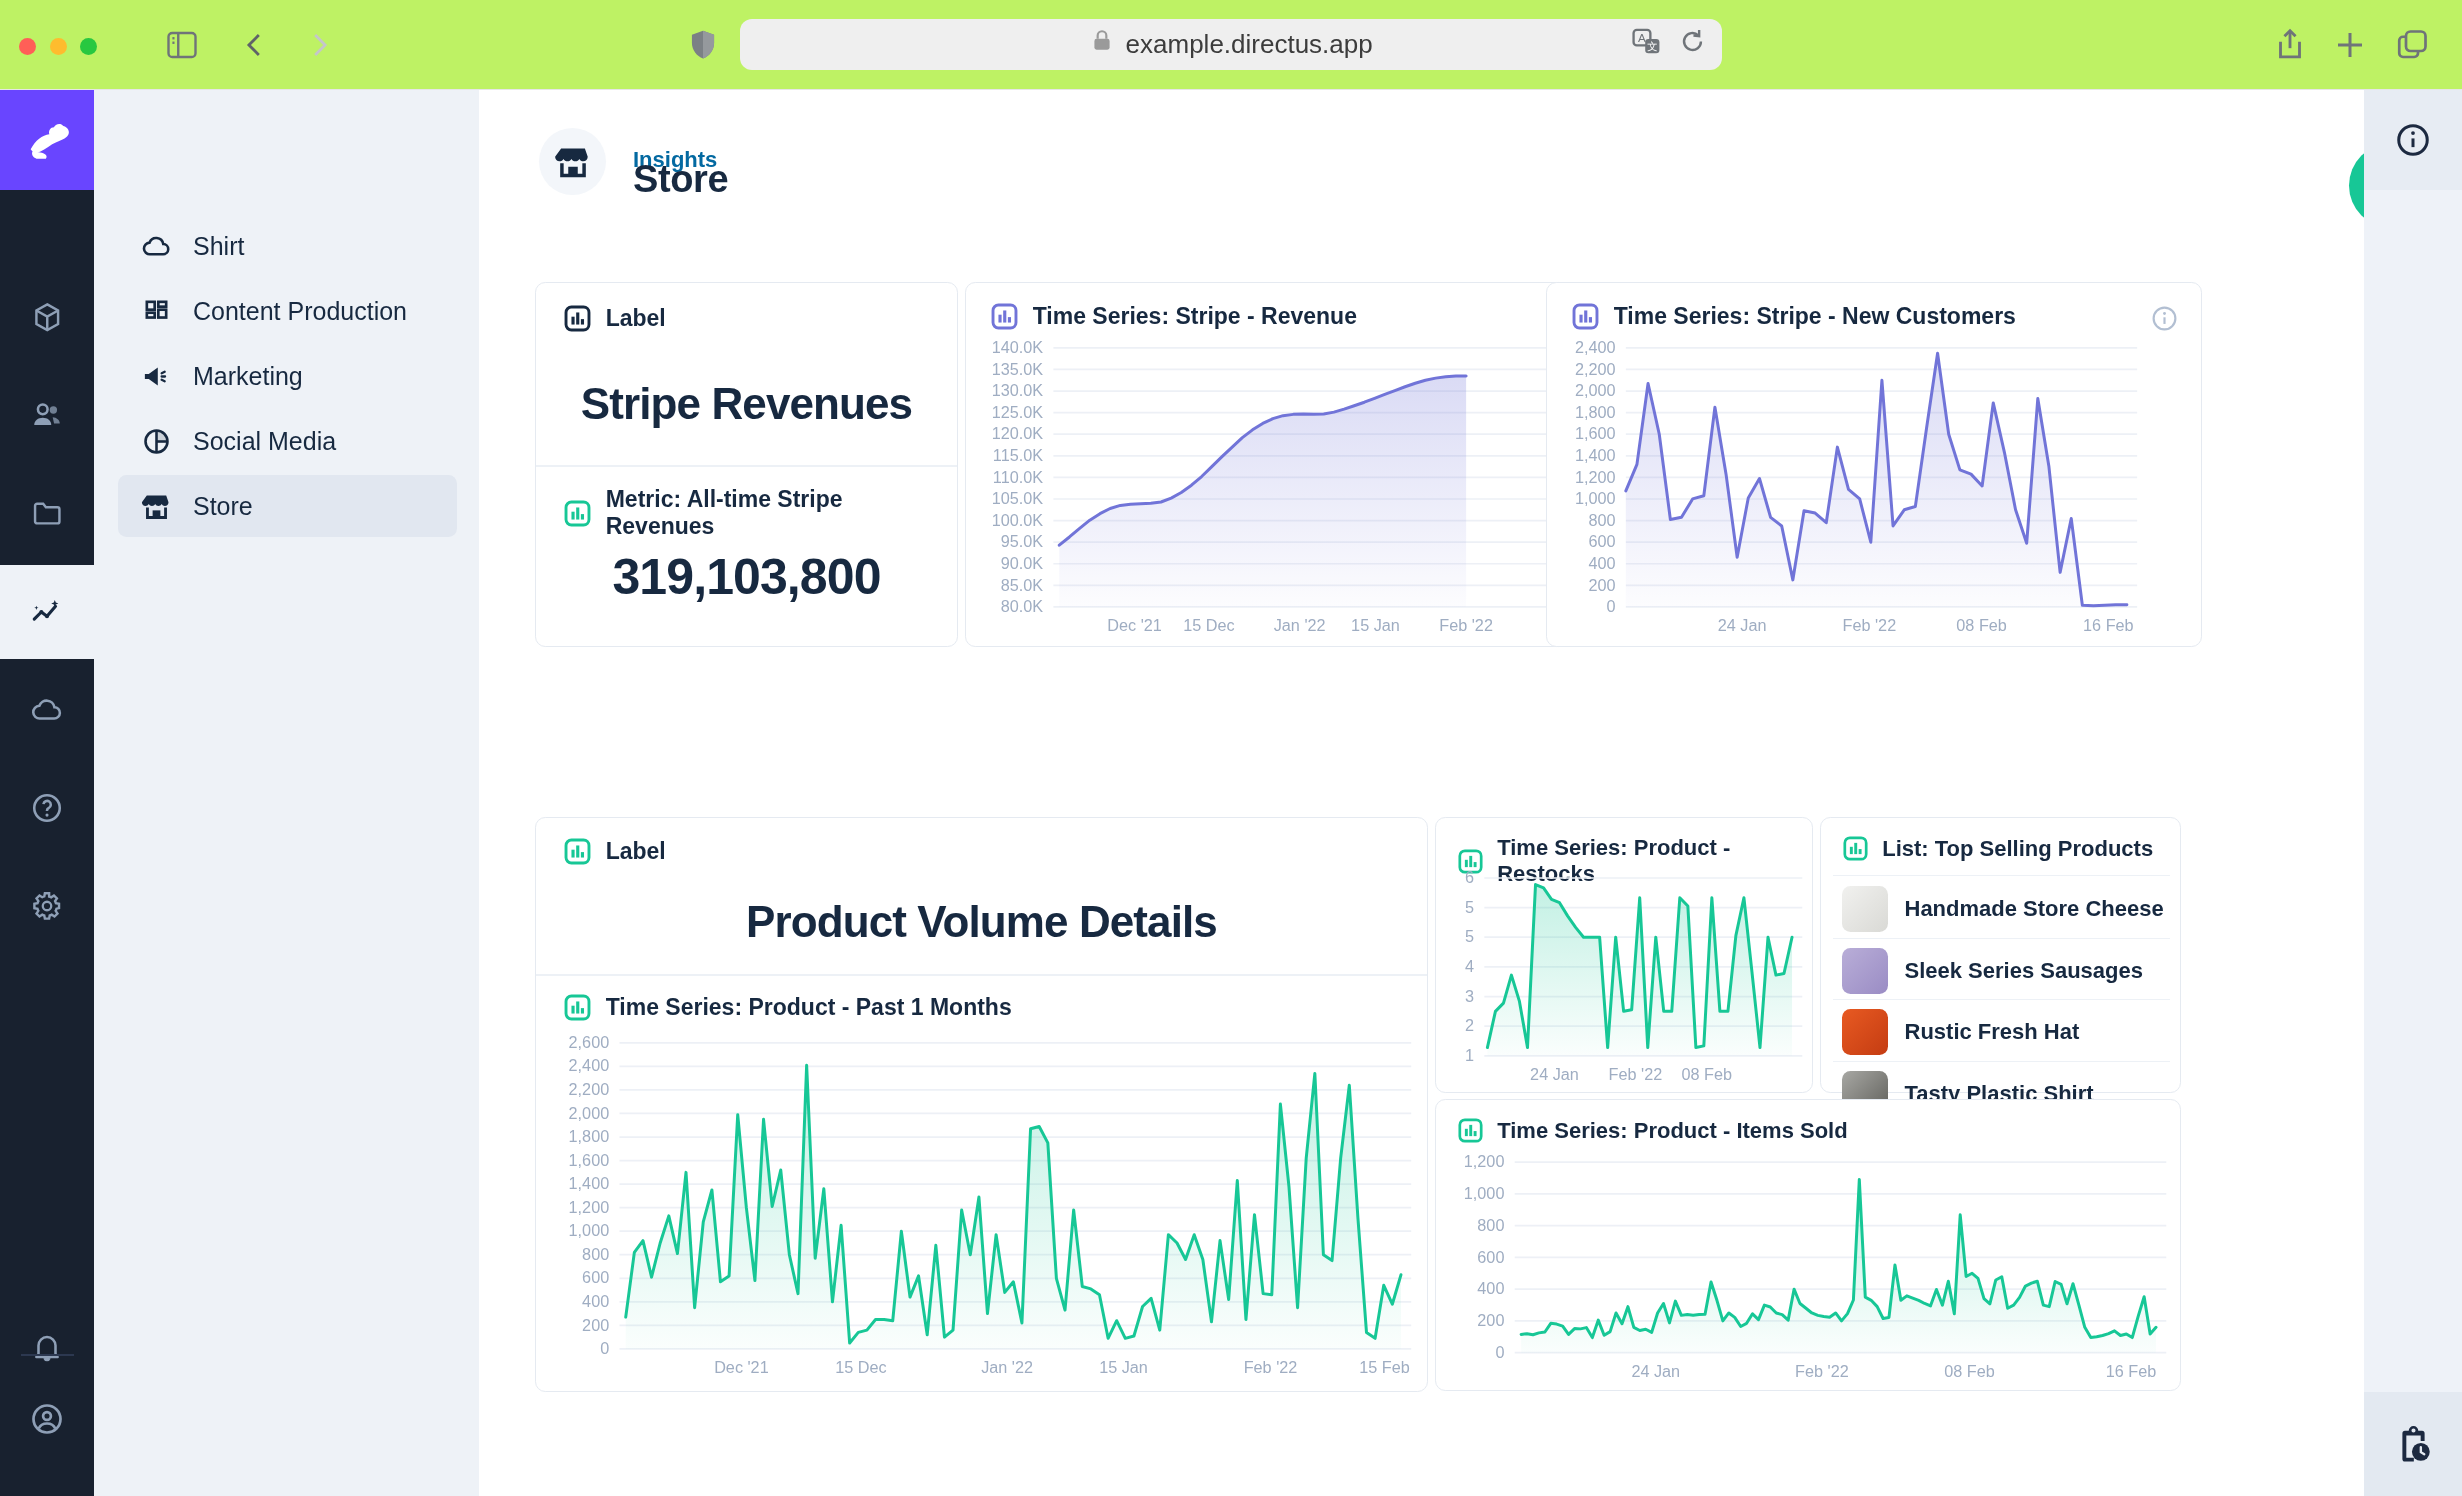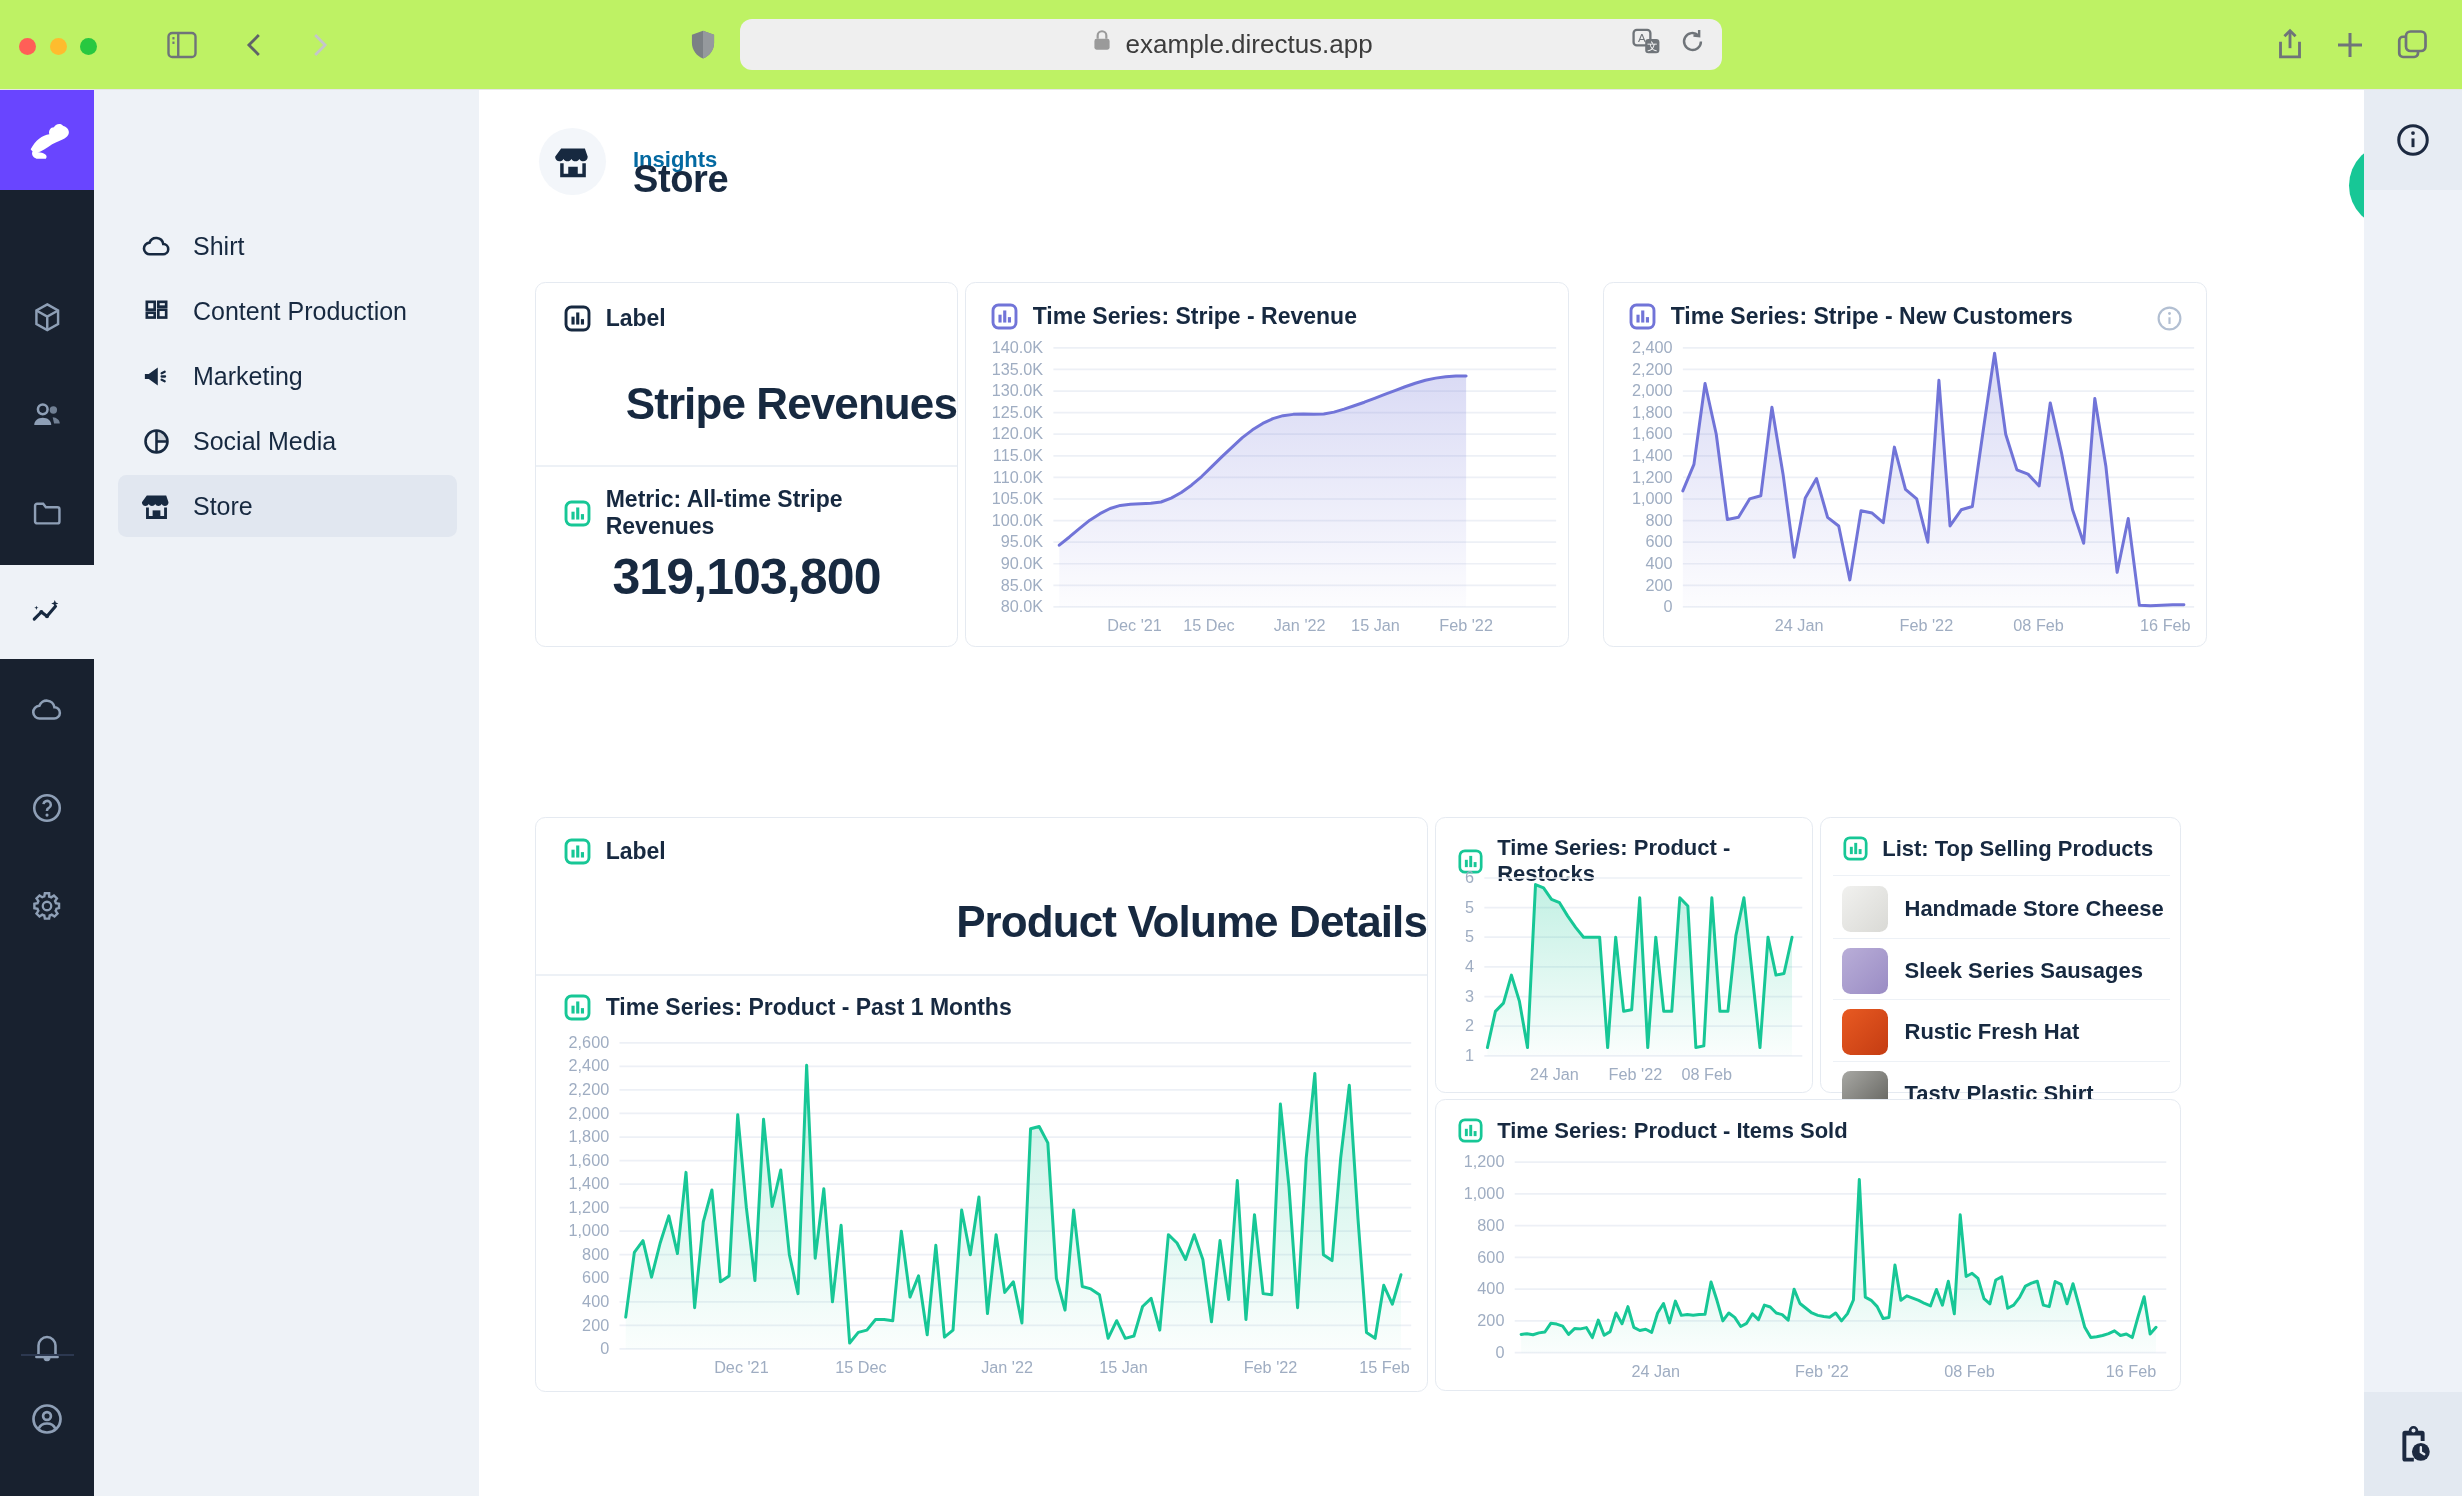--- a/index.html
+++ b/index.html
@@ -36,21 +36,21 @@
   .hbtn{position:absolute;top:53px;width:85px;height:85px;border-radius:50%;display:flex;align-items:center;justify-content:center;}
   .hbtn.fill{background:#17c796;color:#fff;}
   .hbtn.ghost{background:#fff;border:3.4px solid #c3cddb;color:#a5b2c6;}
   
   .rail{position:absolute;left:2364px;top:0;width:98px;height:1406px;background:#eef2f8;}
   .rail-tile{position:absolute;left:0;width:98px;display:flex;align-items:center;justify-content:center;color:#1c2940;}
   
   .panel{position:absolute;background:#fff;border:1.7px solid #e5eaf1;border-radius:10.3px;}
   .p-head{display:flex;align-items:center;gap:13.7px;font-size:23px;font-weight:600;color:#172940;}
   .p-ic{display:flex;}
-  .big-label{font-size:44px;font-weight:800;letter-spacing:-0.9px;color:#172940;text-align:right;}
+  .big-label{font-size:44px;font-weight:800;letter-spacing:-0.9px;color:#172940;text-align:center;}
   .metric-val{font-size:50px;font-weight:800;letter-spacing:-0.9px;color:#172940;text-align:center;}
   .divider-h{position:absolute;left:0;width:100%;height:1.7px;background:#edf1f6;}
   .chart text.ax{font-family:"Liberation Sans","DejaVu Sans",sans-serif;font-size:19px;fill:#9fadc2;}
   .chart{position:absolute;}
   .info-badge{position:absolute;color:#b2bfd2;}
   
   .prod-row{position:absolute;left:20.5px;width:320px;height:56px;display:flex;align-items:center;gap:17px;}
   .prod-row .thumb{width:46px;height:46px;border-radius:8.5px;flex:0 0 auto;}
   .prod-row .pname{font-size:22px;font-weight:700;color:#172940;white-space:nowrap;}
   .row-div{position:absolute;left:12px;width:337px;height:0.9px;background:#edf1f6;}
@@ -366,21 +366,21 @@
               <text x="183.0" y="339" text-anchor="middle" class="ax">Dec '21</text>
               <text x="270.0" y="339" text-anchor="middle" class="ax">15 Dec</text>
               <text x="376.0" y="339" text-anchor="middle" class="ax">Jan '22</text>
               <text x="464.7" y="339" text-anchor="middle" class="ax">15 Jan</text>
               <text x="570.7" y="339" text-anchor="middle" class="ax">Feb '22</text>
               <path d="M94.9 238.8L106.8 229.2L118.7 219.1L130.6 209.5L142.5 201.9L154.4 195.9L166.3 192.3L178.2 190.8L190.1 190.3L202.0 189.8L213.9 188.3L225.8 183.7L237.6 177.2L249.5 168.6L261.4 158.5L273.3 146.9L285.2 135.3L297.1 124.1L309.0 113.0L320.9 103.9L332.8 96.4L344.7 90.8L356.6 87.3L368.5 85.8L380.4 85.3L392.3 85.8L404.2 85.3L416.1 83.2L428.0 79.7L439.8 75.7L451.7 71.6L463.6 67.1L475.5 62.5L487.4 58.0L499.3 53.5L511.2 49.4L523.1 45.9L535.0 43.4L546.9 41.8L558.8 40.8L570.7 40.8 L570.7 311 L94.9 311 Z" fill="url(#g0)"></path>
               <path d="M94.9 238.8L106.8 229.2L118.7 219.1L130.6 209.5L142.5 201.9L154.4 195.9L166.3 192.3L178.2 190.8L190.1 190.3L202.0 189.8L213.9 188.3L225.8 183.7L237.6 177.2L249.5 168.6L261.4 158.5L273.3 146.9L285.2 135.3L297.1 124.1L309.0 113.0L320.9 103.9L332.8 96.4L344.7 90.8L356.6 87.3L368.5 85.8L380.4 85.3L392.3 85.8L404.2 85.3L416.1 83.2L428.0 79.7L439.8 75.7L451.7 71.6L463.6 67.1L475.5 62.5L487.4 58.0L499.3 53.5L511.2 49.4L523.1 45.9L535.0 43.4L546.9 41.8L558.8 40.8L570.7 40.8" fill="none" stroke="#7174d8" stroke-width="3.5" stroke-linejoin="round" stroke-linecap="round"></path>
             </svg></div>
       </div>
 
-      <div class="panel" style="left:1124px;top:192px;width:604px;height:365px">
+      <div class="panel" style="left:1067px;top:192px;width:656px;height:365px">
         <div class="p-head" style="position:absolute;left:24px;top:19px">
           <span class="p-ic" style="color:#7174d8">
             <svg width="29" height="29" viewBox="0 0 24 24">
                 <rect x="2.5" y="2.5" width="19" height="19" rx="4.5" fill="none" stroke="currentColor" stroke-width="2.4"></rect>
                 <rect x="7" y="10.5" width="2.6" height="6.5" fill="currentColor"></rect>
                 <rect x="10.9" y="7" width="2.6" height="10" fill="currentColor"></rect>
                 <rect x="14.8" y="12.5" width="2.6" height="4.5" fill="currentColor"></rect>
               </svg>
           </span>
           <span>Time Series: Stripe - New Customers</span>

